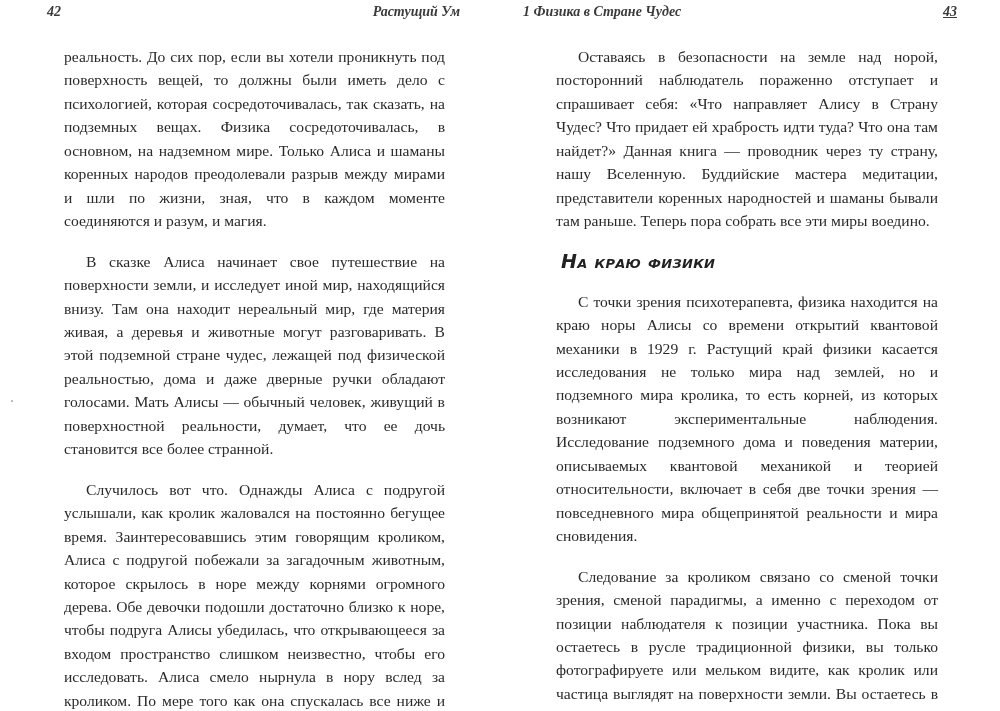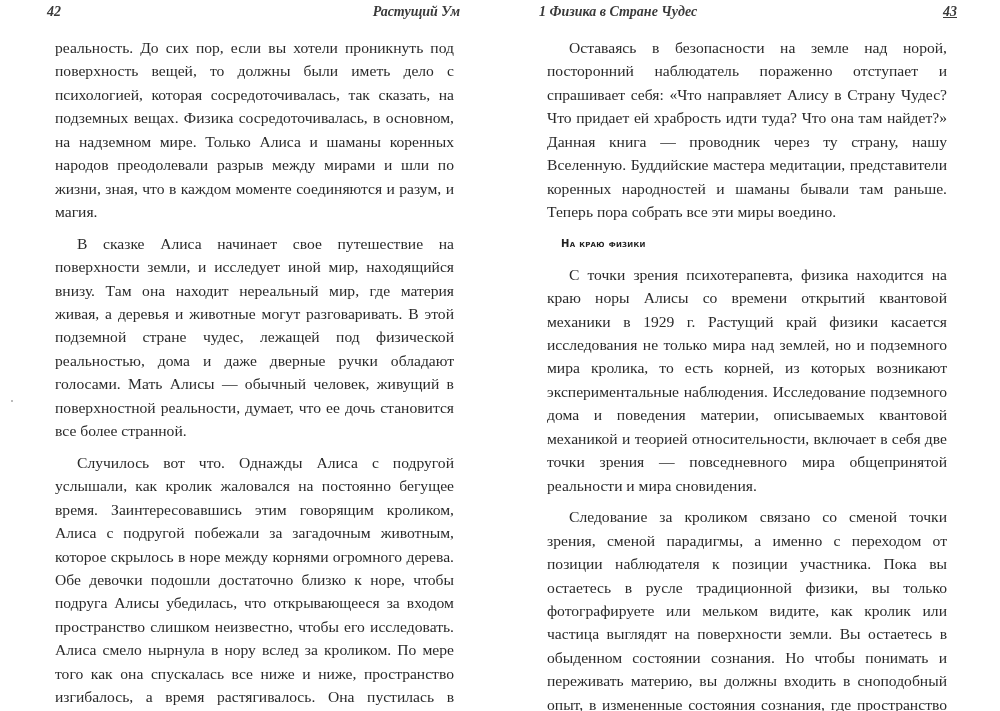--- a/index.html
+++ b/index.html
@@ -5,30 +5,30 @@
   html, body { margin: 0; padding: 0; background: #ffffff; }
   body { width: 1000px; height: 711px; position: relative; overflow: hidden;
          font-family: "Liberation Serif", "DejaVu Serif", serif; color: #2a2a2a; }
   .page { position: absolute; top: 0; height: 711px; }
   .page.left { left: 0; width: 500px; }
   .page.right { left: 500px; width: 500px; }
   .header { position: absolute; top: 4px; font-style: italic; font-weight: bold;
             font-size: 14px; color: #3a3a3a; }
   .left .header.num { left: 47px; }
   .left .header.title { right: 40px; }
-  .right .header.title { left: 39px; }
+  .right .header.title { left: 23px; }
   .right .header.num { right: 43px; text-decoration: underline; }
   .body { position: absolute; top: 28px; font-size: 15.6px; line-height: 23.45px;
           text-align: justify; hyphens: manual; }
   .left .body { left: 47px; width: 415px; }
   .right .body { left: 39px; width: 416px; }
-  .body p { margin: 8px; text-indent: 22px; text-align: justify; text-align-last: left; }
+  .body p { margin: 17px; text-indent: 22px; text-align: justify; text-align-last: left; }
   .body p.cont { text-indent: 0; }
   .section-title { margin: 3px 0 0 22px; font-family: "DejaVu Sans", "Liberation Sans", sans-serif;
-                   font-weight: bold; font-size: 10px; line-height: 23px;
+                   font-style: italic; font-weight: bold; font-size: 19px; line-height: 23px;
                    font-variant: small-caps; color: #222; letter-spacing: 0.3px; }
   .mark { position: absolute; left: 11px; top: 400px; width: 2px; height: 2px; background: #bbb; }
 </style>
 </head>
 <body>
 
 <div class="page left">
   <div class="header num">42</div>
   <div class="header title">Растущий Ум</div>
   <div class="mark"></div>

